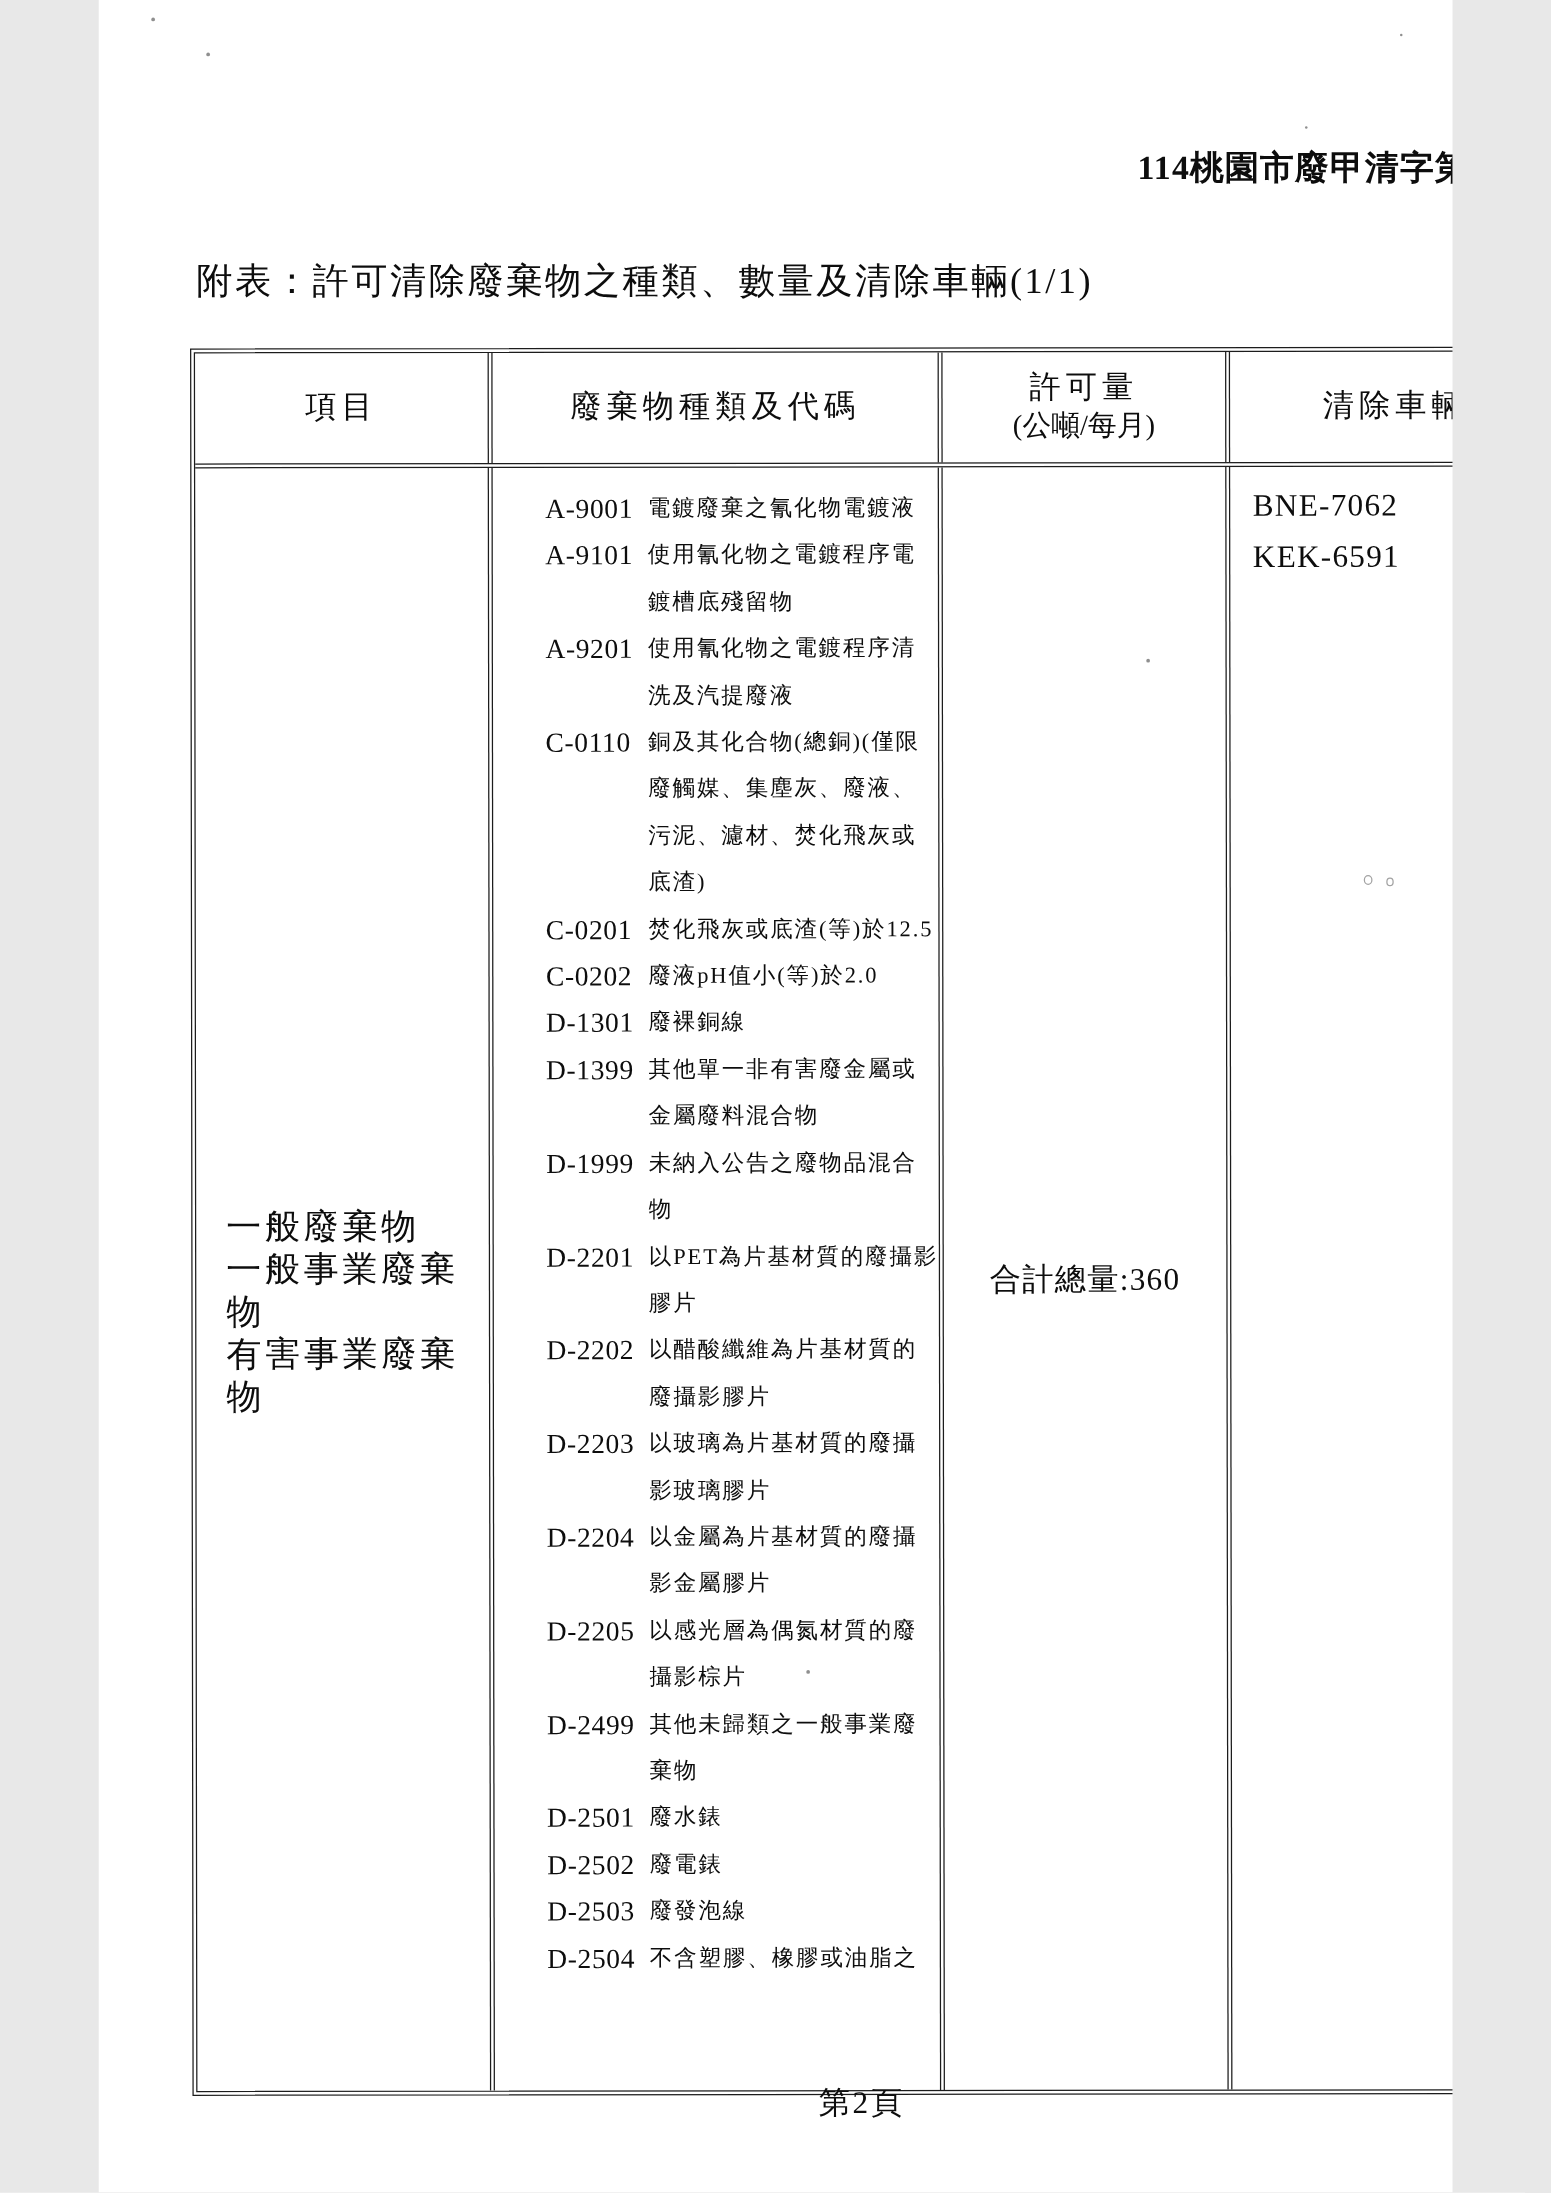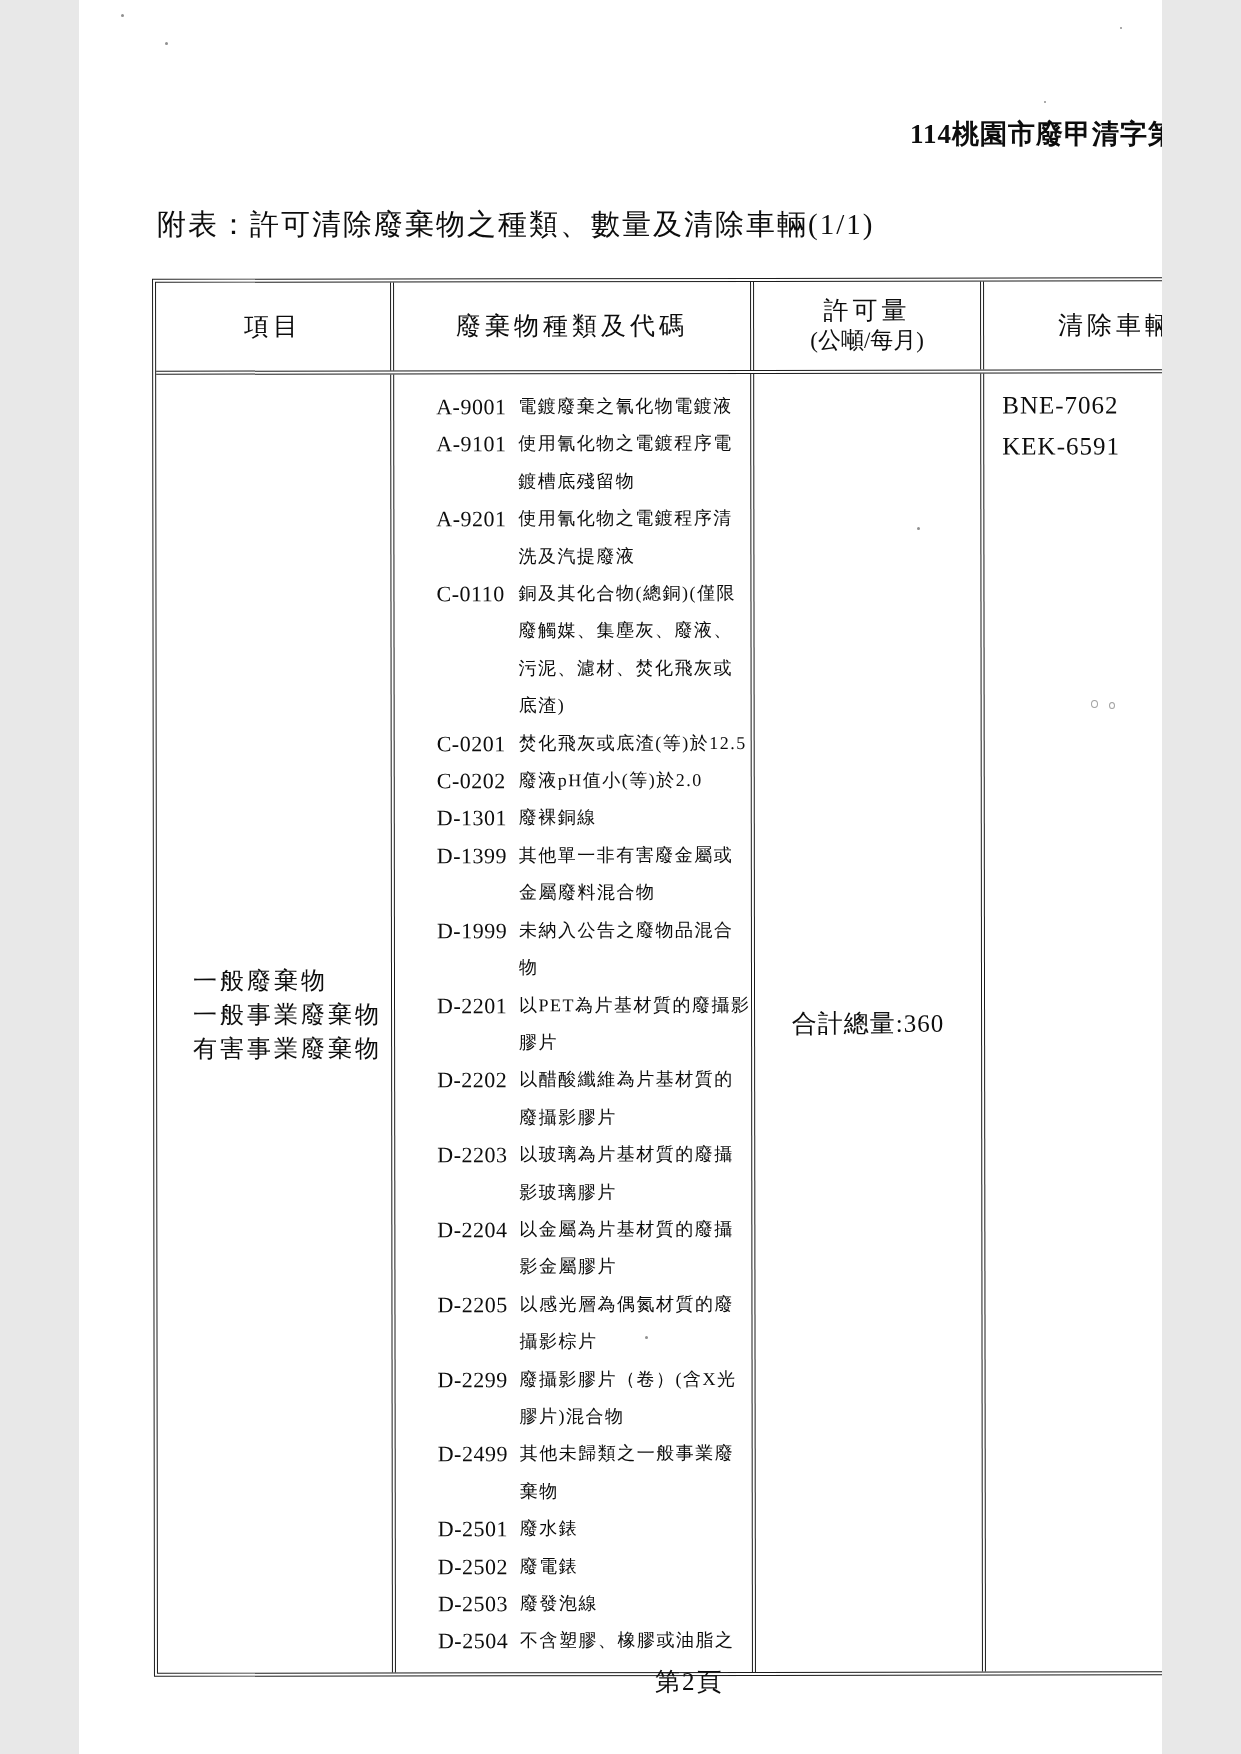--- a/index.html
+++ b/index.html
@@ -38,21 +38,21 @@
   .c2{width:360px;flex:none;border-left:4px double #1c1c1c;}
   .c3{width:230px;flex:none;border-left:4px double #1c1c1c;}
   .c4{flex:1;border-left:4px double #1c1c1c;}
   .hcell{
     display:flex;flex-direction:column;justify-content:center;align-items:center;
     font-size:25px;letter-spacing:4px;text-align:center;
   }
   .hcell .hsub{font-size:23px;letter-spacing:0px;line-height:30px;text-align:center;}
   .hcell .hmain{line-height:30px;}
   
-  .item-cats{padding:591px 0 0 36px;font-size:24px;line-height:34px;letter-spacing:3px;font-family:Liberation Mono, monospace;}
+  .item-cats{padding:591px 0 0 24px;font-size:28px;line-height:34px;letter-spacing:3px;}
   
   .codes{padding:14px 0 0 42px;}
   .code-row{display:flex;align-items:flex-start;}
   .code-row .code{
     flex:none;width:82px;font-size:22px;line-height:37.4px;
     font-family:"Liberation Serif","DejaVu Serif",serif;letter-spacing:0.5px;
   }
   .code-row .desc{
     width:252px;font-size:18px;line-height:37.4px;letter-spacing:1.5px;
     word-break:break-all;
@@ -155,24 +155,20 @@
               <span class="code">D-2203</span>
               <span class="desc">以玻璃為片基材質的廢攝影玻璃膠片</span>
             </div>
             <div class="code-row">
               <span class="code">D-2204</span>
               <span class="desc">以金屬為片基材質的廢攝影金屬膠片</span>
             </div>
             <div class="code-row">
               <span class="code">D-2205</span>
               <span class="desc">以感光層為偶氮材質的廢攝影棕片</span>
-            </div>
-            <div class="code-row">
-              <span class="code">D-2299</span>
-              <span class="desc">廢攝影膠片（卷）(含X光膠片)混合物</span>
             </div>
             <div class="code-row">
               <span class="code">D-2499</span>
               <span class="desc">其他未歸類之一般事業廢棄物</span>
             </div>
             <div class="code-row">
               <span class="code">D-2501</span>
               <span class="desc">廢水錶</span>
             </div>
             <div class="code-row">

